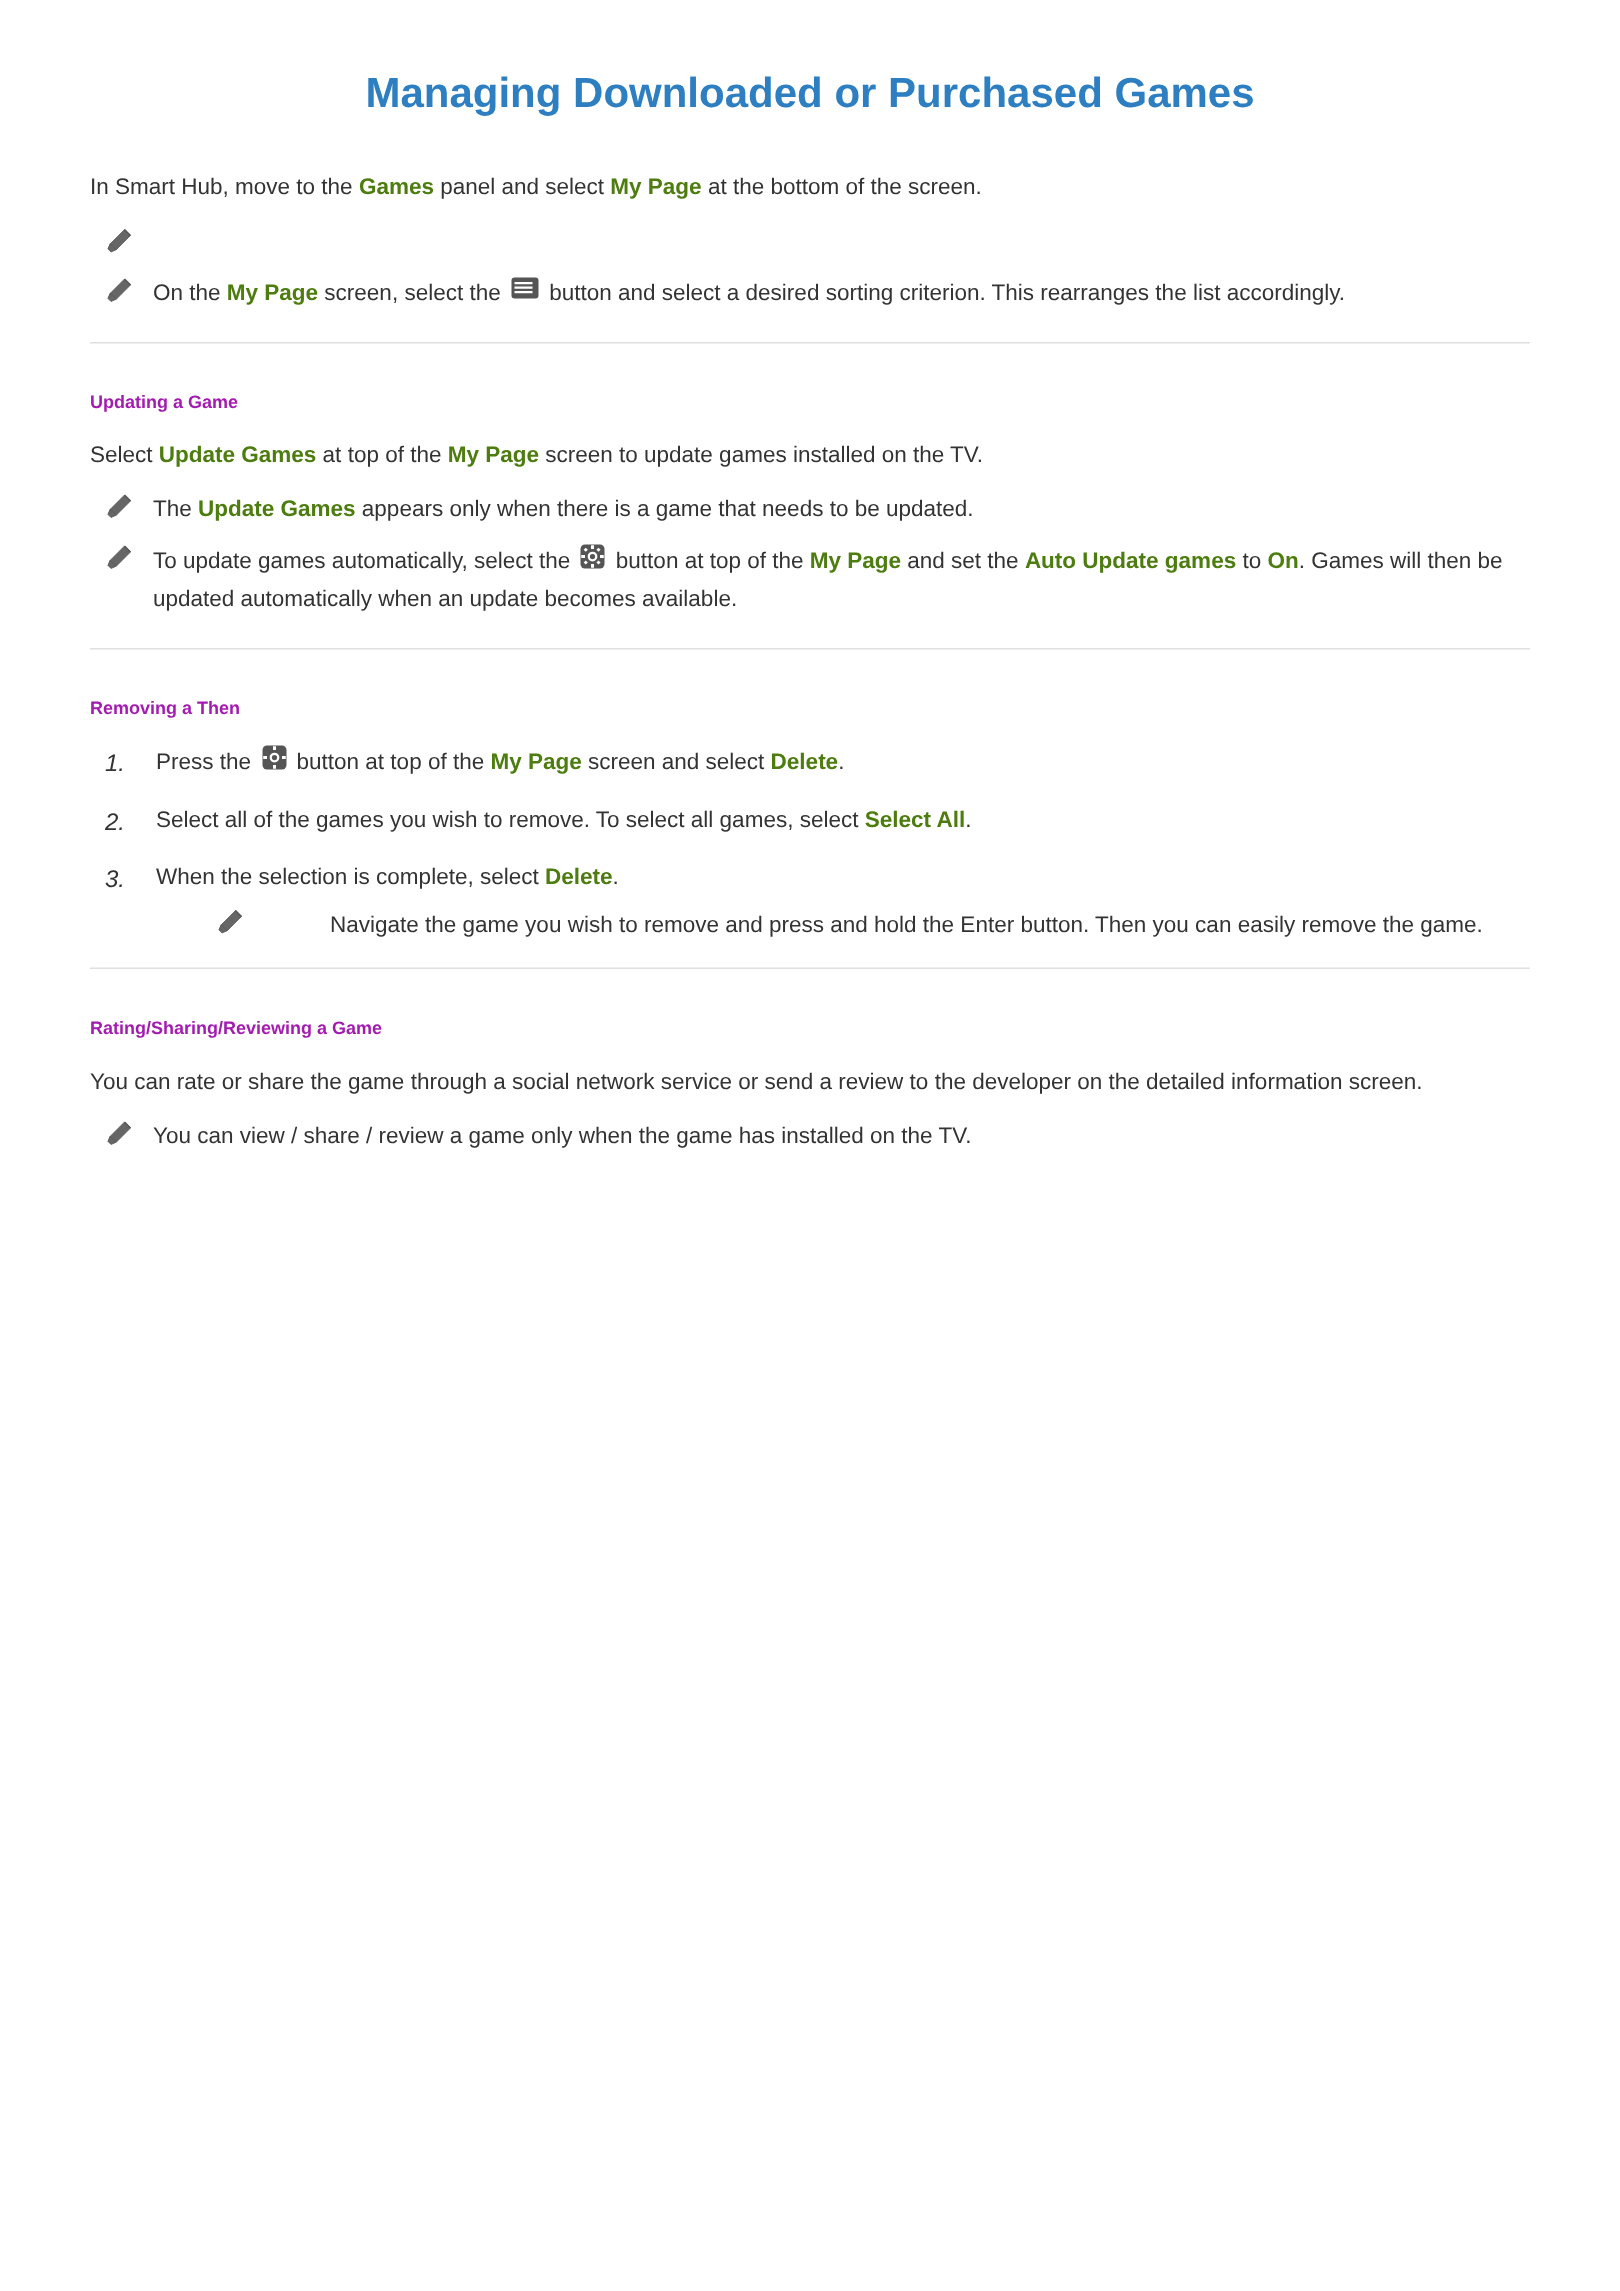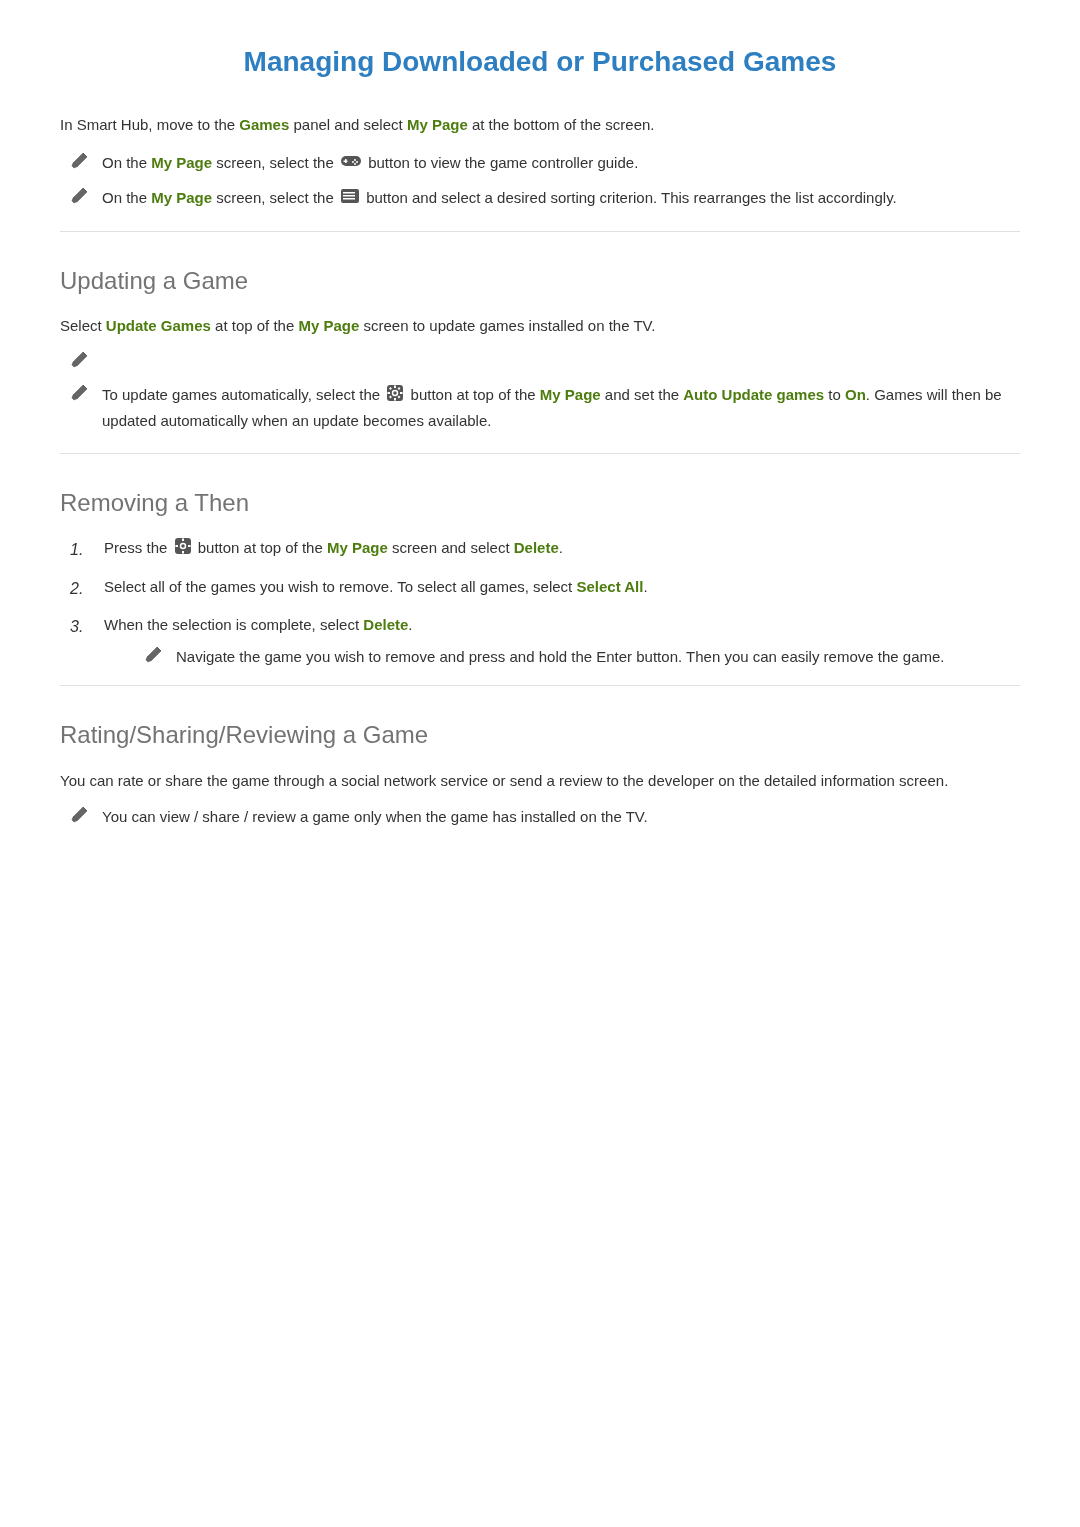--- a/index.html
+++ b/index.html
@@ -59,23 +59,23 @@
       margin-right: 10px;
       margin-top: 1px;
     }
 
     .pencil-icon svg {
       width: 18px;
       height: 18px;
     }
 
     .section-title {
-      font-size: 24px;
-      font-weight: normal;
-      color: #737373;
+      font-size: 12px;
+      font-weight: bold;
+      color: #a21caf;
       margin-top: 30px;
       margin-bottom: 14px;
     }
 
     .section-divider {
       border: none;
       border-top: 1px solid #e0e0e0;
       margin: 10px 0 20px 0;
     }
 
@@ -107,20 +107,21 @@
     }
 
     .sub-bullet {
       margin-left: 40px;
       margin-top: 8px;
     }
 
     .sub-bullet-item {
       display: flex;
       align-items: flex-start;
+      gap: 44px;
     }
 
     .body-text {
       font-size: 15px;
       color: #333;
       margin-bottom: 12px;
     }
   </style>
 </head>
 <body>
@@ -136,35 +137,20 @@
 </p>
 
 <ul class="bullet-list">
   <li>
     <span class="pencil-icon">
       <svg viewBox="0 0 18 18" fill="none" xmlns="http://www.w3.org/2000/svg">
         <path d="M2 14L3.5 10.5L13 1L17 5L7.5 14.5L4 16L2 14Z" fill="#666" stroke="#555" stroke-width="0.5"></path>
         <path d="M13 1L17 5" stroke="#555" stroke-width="1"></path>
         <path d="M2 14L3.5 10.5L7.5 14.5" stroke="#555" stroke-width="0.5"></path>
       </svg>
-    </span>
-    <span>
-      On the <span class="highlight">My Page</span> screen, select the
-      <span class="inline-icon">
-        <svg width="22" height="16" viewBox="0 0 22 16" xmlns="http://www.w3.org/2000/svg">
-          <rect x="1" y="3" width="20" height="10" rx="5" fill="#555"></rect>
-          <rect x="5" y="6" width="1.5" height="4" fill="white"></rect>
-          <rect x="3.5" y="7.5" width="4" height="1.5" fill="white"></rect>
-          <circle cx="15" cy="7" r="1" fill="white"></circle>
-          <circle cx="17" cy="9" r="1" fill="white"></circle>
-          <circle cx="13" cy="9" r="1" fill="white"></circle>
-          <circle cx="15" cy="11" r="1" fill="white"></circle>
-        </svg>
-      </span>
-      button to view the game controller guide.
     </span>
   </li>
   <li>
     <span class="pencil-icon">
       <svg viewBox="0 0 18 18" fill="none" xmlns="http://www.w3.org/2000/svg">
         <path d="M2 14L3.5 10.5L13 1L17 5L7.5 14.5L4 16L2 14Z" fill="#666" stroke="#555" stroke-width="0.5"></path>
         <path d="M13 1L17 5" stroke="#555" stroke-width="1"></path>
         <path d="M2 14L3.5 10.5L7.5 14.5" stroke="#555" stroke-width="0.5"></path>
       </svg>
     </span>
@@ -191,20 +177,23 @@
 </p>
 
 <ul class="bullet-list">
   <li>
     <span class="pencil-icon">
       <svg viewBox="0 0 18 18" fill="none" xmlns="http://www.w3.org/2000/svg">
         <path d="M2 14L3.5 10.5L13 1L17 5L7.5 14.5L4 16L2 14Z" fill="#666" stroke="#555" stroke-width="0.5"></path>
         <path d="M13 1L17 5" stroke="#555" stroke-width="1"></path>
         <path d="M2 14L3.5 10.5L7.5 14.5" stroke="#555" stroke-width="0.5"></path>
       </svg>
+    </span>
+    <span>
+      The <span class="highlight">Update Games</span> appears only when there is a game that needs to be updated.
     </span>
   </li>
   <li>
     <span class="pencil-icon">
       <svg viewBox="0 0 18 18" fill="none" xmlns="http://www.w3.org/2000/svg">
         <path d="M2 14L3.5 10.5L13 1L17 5L7.5 14.5L4 16L2 14Z" fill="#666" stroke="#555" stroke-width="0.5"></path>
         <path d="M13 1L17 5" stroke="#555" stroke-width="1"></path>
         <path d="M2 14L3.5 10.5L7.5 14.5" stroke="#555" stroke-width="0.5"></path>
       </svg>
     </span>

